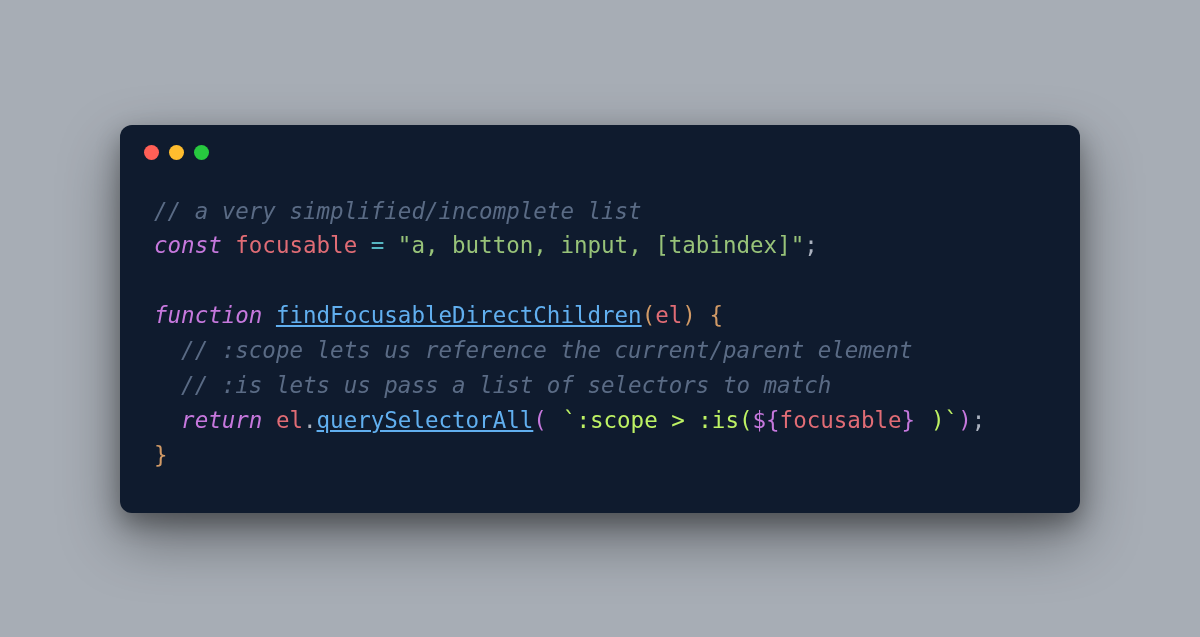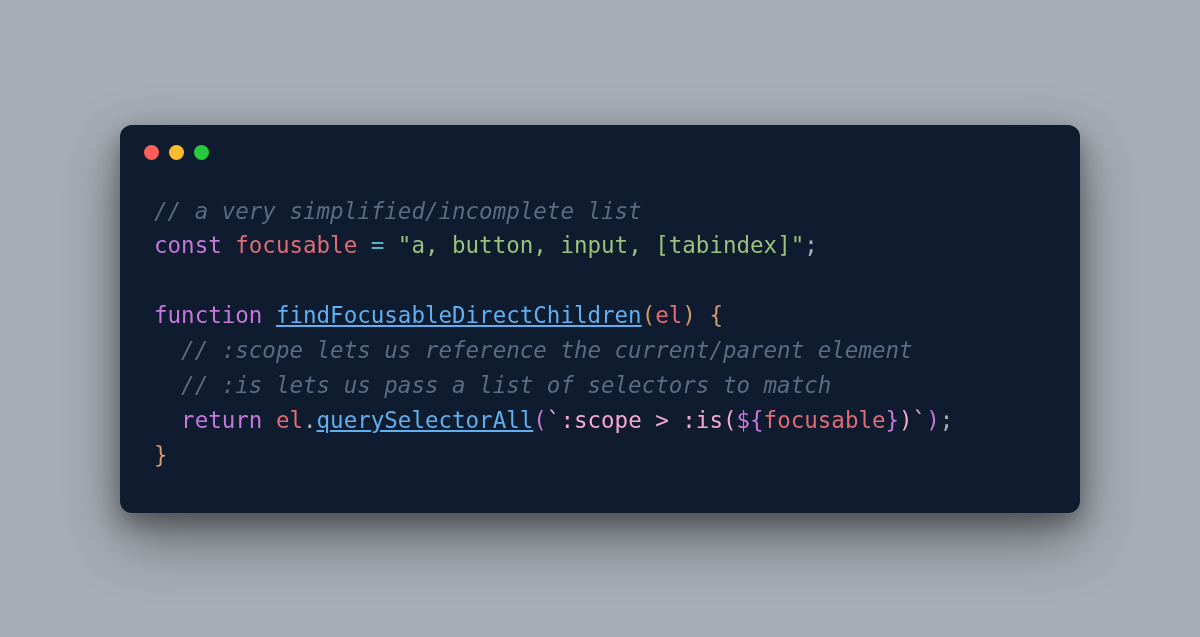--- a/index.html
+++ b/index.html
@@ -38,25 +38,25 @@
     .dot-yellow { background: #ffbd2e; }
     .dot-green { background: #27c93f; }
     .code {
       padding: 28px 34px 40px 34px;
       font-size: 22.5px;
       line-height: 1.55;
       white-space: pre;
       color: #d8dee9;
     }
     .tok-comment { color: #5a6b85; font-style: italic; }
-    .tok-keyword { color: #c678dd; }
+    .tok-keyword { color: #c678dd; font-style: italic; }
     .tok-ident { color: #e06c75; }
     .tok-func { color: #61afef; text-decoration: underline; }
     .tok-string { color: #98c379; }
-    .tok-tmpl { color: #f9a8d4; }
+    .tok-tmpl { color: #bef264; margin-left: 16px; }
     .tok-interp { color: #e06c75; }
     .tok-interp-brace { color: #c678dd; }
     .tok-op { color: #56b6c2; }
     .tok-punc { color: #abb2bf; }
     .tok-punc-gold { color: #d19a66; }
     .tok-paren-purple { color: #c678dd; }
     .tok-plain { color: #abb2bf; }
   </style>
 </head>
 <body>

